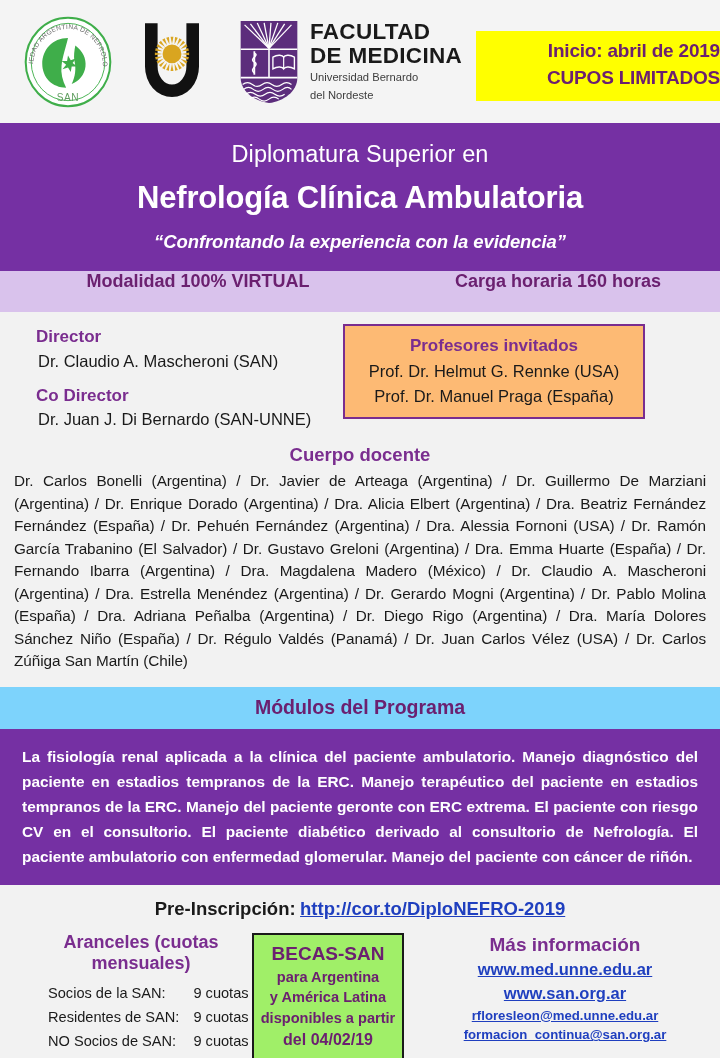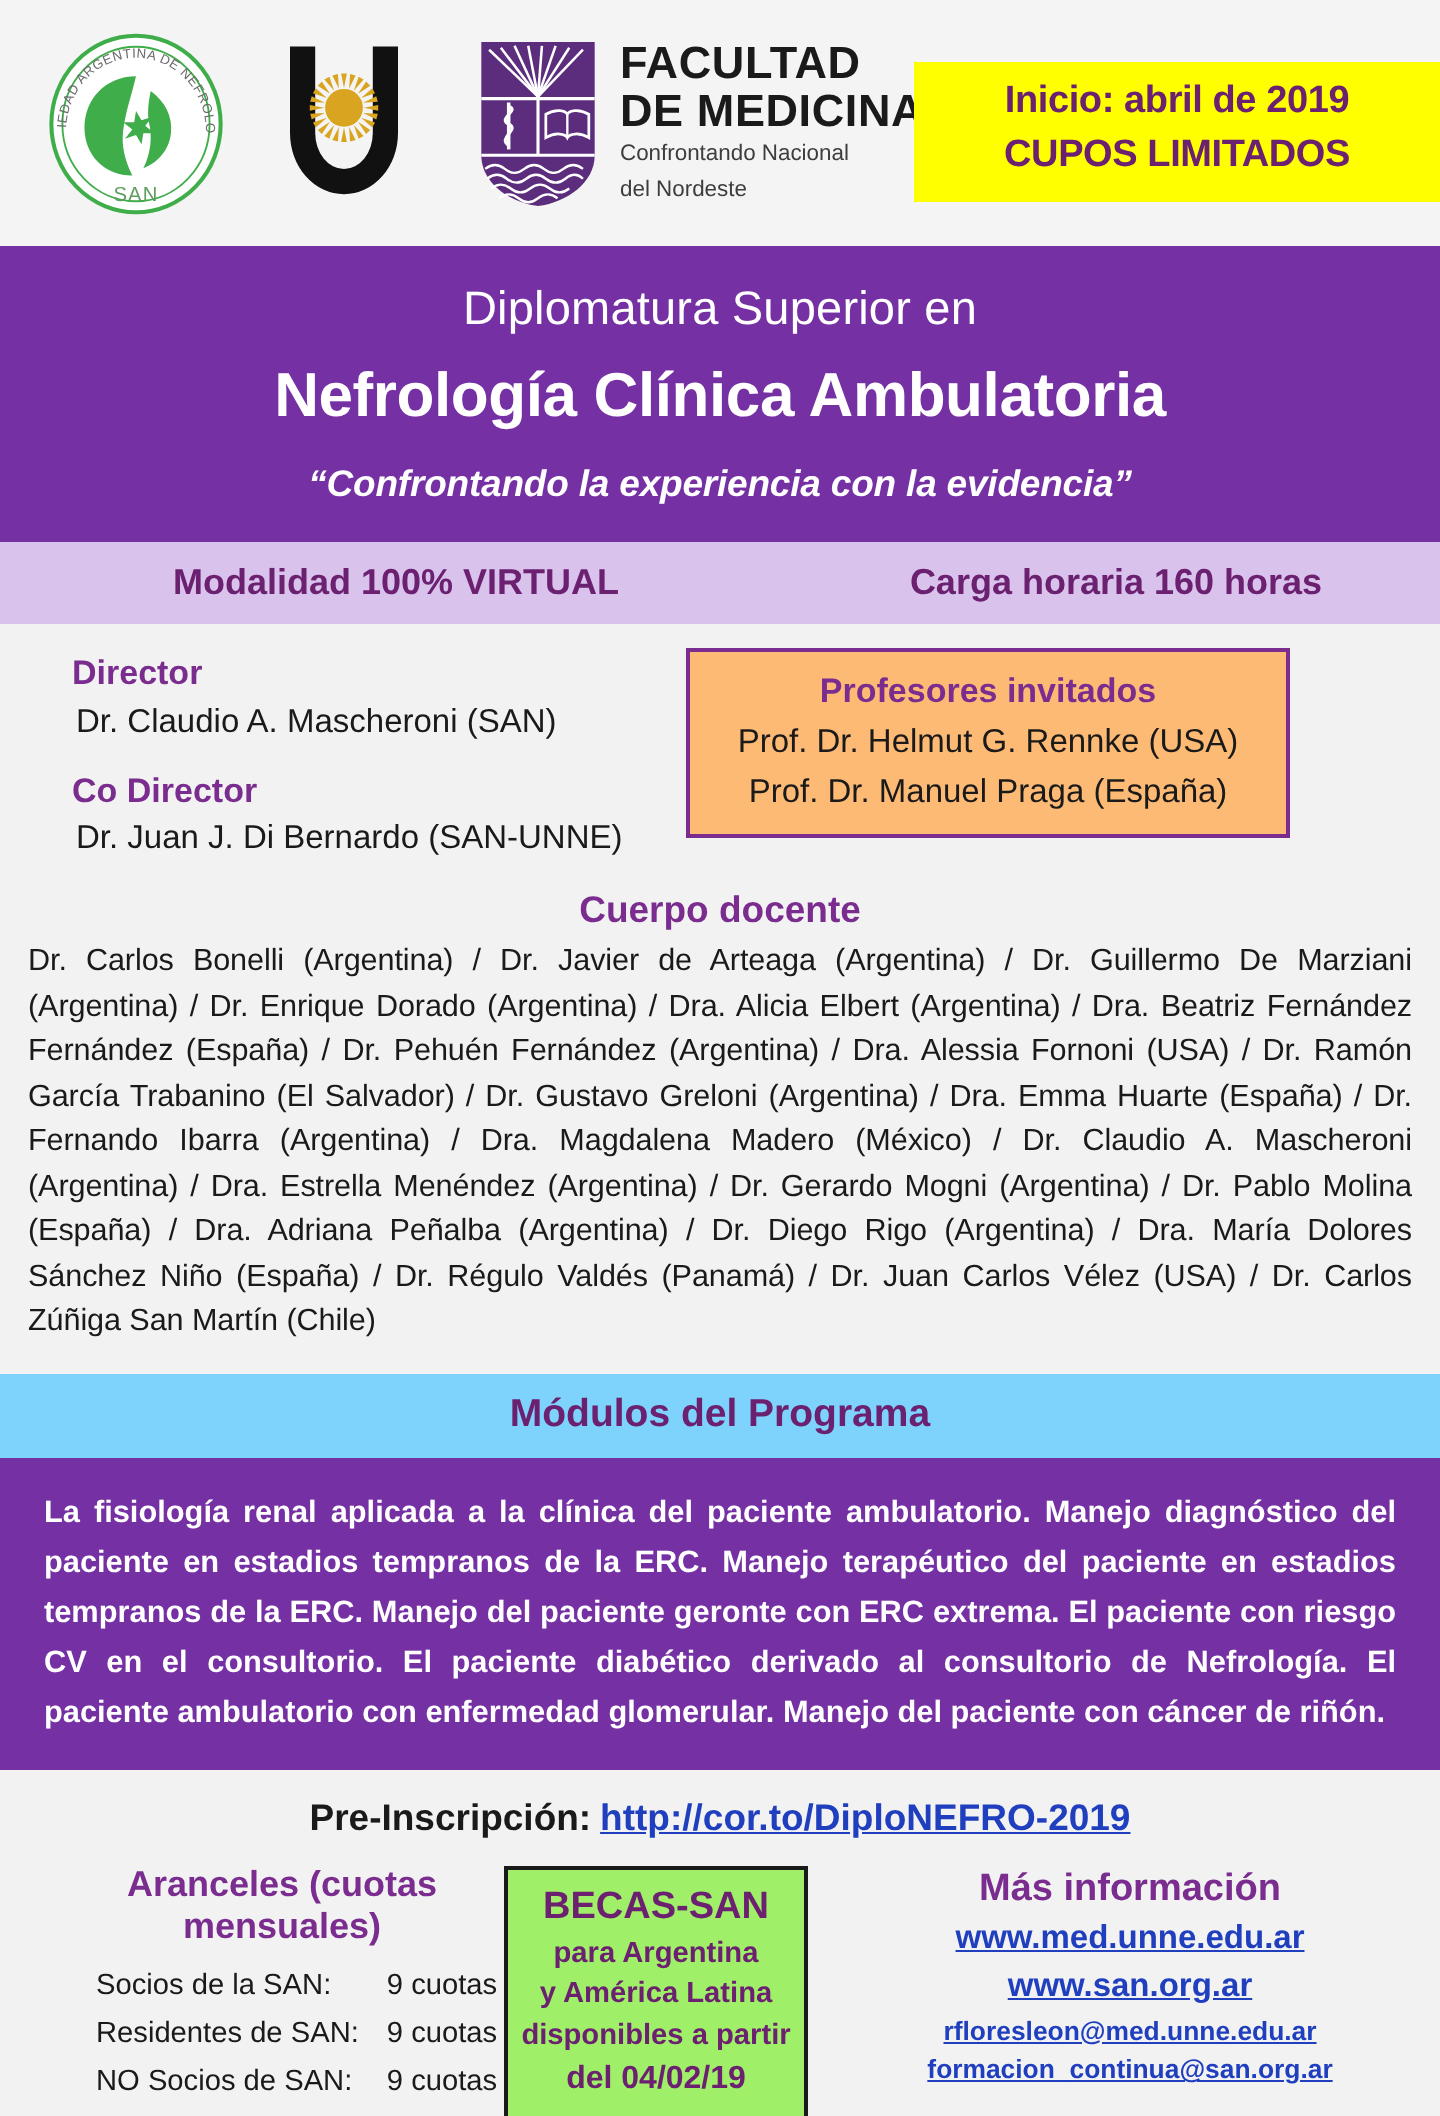--- a/index.html
+++ b/index.html
@@ -83,24 +83,24 @@
     margin-top: 4px;
     line-height: 1.22;
     white-space: nowrap;
   }
 
   
   .notice {
     position: absolute;
     right: 0px;
     top: 31px;
-    width: 263px;
+    width: 244px;
     background: #ffff00;
     padding: 7px 0 9px 0;
-    text-align: center;
+    text-align: right;
   }
   .notice div {
     color: #6b2070;
     font-weight: 700;
     font-size: 19px;
     line-height: 1.42;
     letter-spacing: -0.2px;
   }
 
   
@@ -130,21 +130,20 @@
     font-weight: 700;
     margin-top: 15px;
     letter-spacing: -0.1px;
   }
 
   
   .modality {
     background: #d9c2ec;
     height: 41px;
     display: flex;
-    align-items: center;
   }
   .modality span {
     color: #6b2070;
     font-weight: 700;
     font-size: 18px;
   }
   .mod-a { width: 55%; text-align: center; }
   .mod-b { width: 45%; text-align: center; }
 
   
@@ -465,21 +464,21 @@
               <path d="M4 67 q5 -4 10 0 t10 0 t10 0 t10 0 t10 0"></path>
               <path d="M5 72 q5 -4 10 0 t10 0 t10 0 t10 0 t9 0"></path>
               <path d="M7 77 q5 -4 10 0 t10 0 t10 0 t10 0"></path>
               <path d="M11 82 q5 -4 10 0 t10 0 t10 0"></path>
             </g>
           </svg>
         </div>
         <div class="fac-words">
           <div class="l1">FACULTAD</div>
           <div class="l2">DE MEDICINA</div>
-          <div class="l3">Confrontando Nacional</div>
+          <div class="l3">Universidad Bernardo</div>
           <div class="l3">del Nordeste</div>
         </div>
       </div>
     </div>
 
     <div class="notice">
       <div>Inicio: abril de 2019</div>
       <div>CUPOS LIMITADOS</div>
     </div>
   </div>

